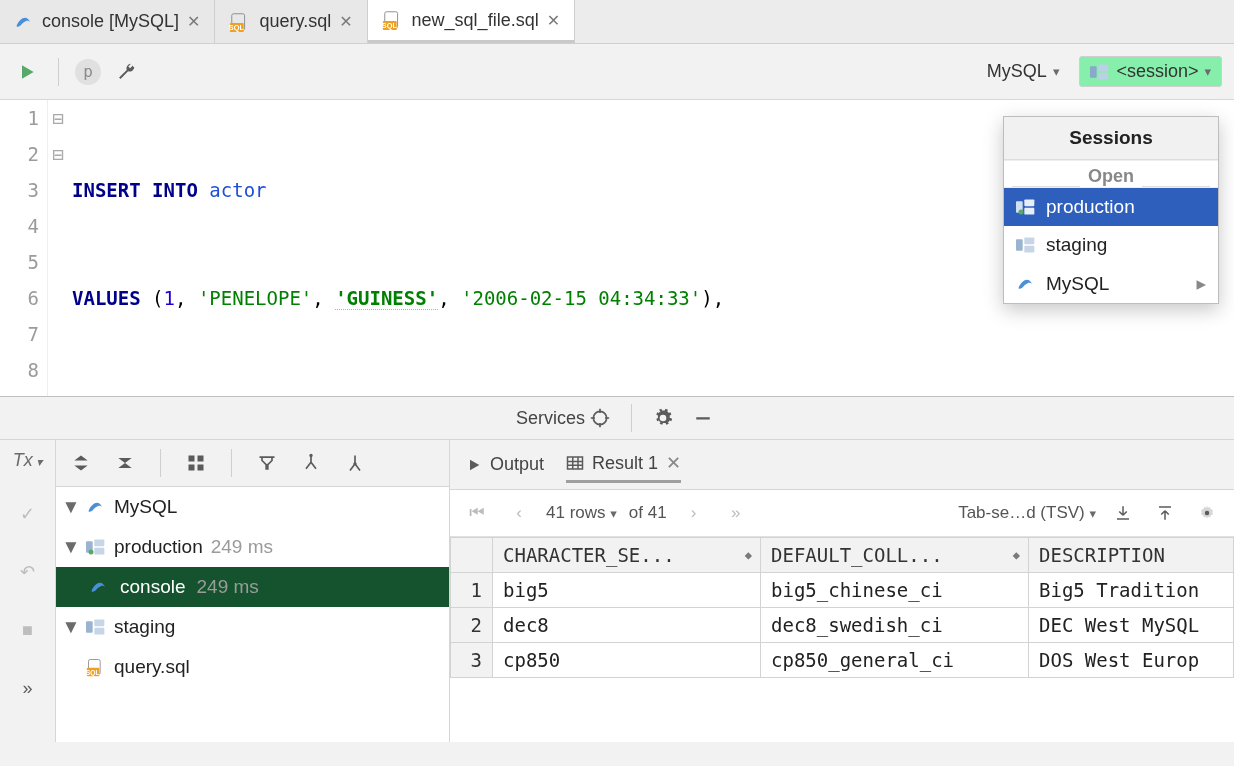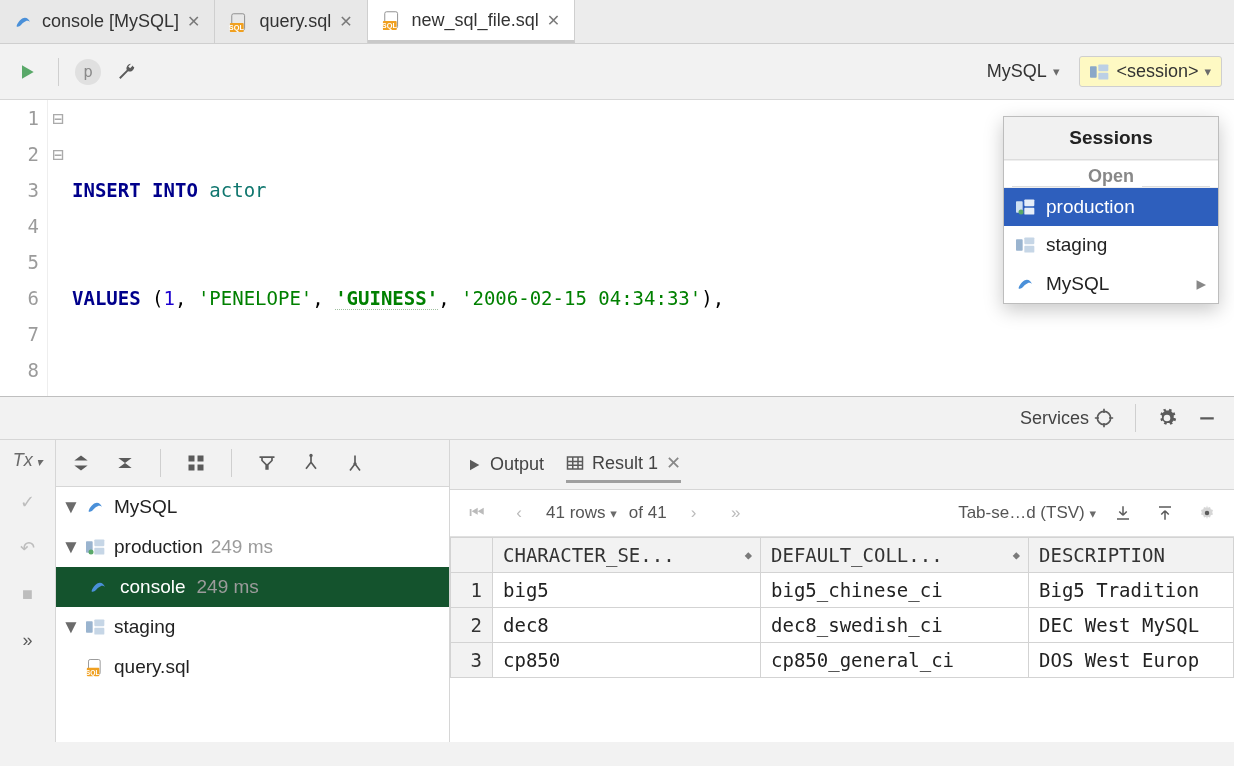--- a/index.html
+++ b/index.html
@@ -57,21 +57,21 @@
   .run-icon svg { fill:#59a869; }
   .p-badge {
     width:26px;height:26px;border-radius:50%;background:#e0e0e0;
     color:#8a8a8a;display:inline-flex;align-items:center;justify-content:center;
     font-family:"Menlo","Consolas",monospace;font-size:16px;
   }
   .combo {
     display:flex;align-items:center;gap:6px;padding:4px 10px;
     font-size:18px;color:#333;cursor:pointer;border-radius:3px;
   }
-  .combo.boxed { background:#fef9c3;border:1px solid #cfcfcf; }
+  .combo.boxed { background:#86efac;border:1px solid #cfcfcf; }
   .chev { color:#6b6b6b; font-size:13px; }
   
   .editor {
     background:#fff;
     font-family:"Menlo","Consolas",monospace;
     font-size:19px;
     line-height:36px;
     display:flex;
     height: 296px;
     overflow:hidden;
@@ -79,21 +79,21 @@
   .gutter { width:48px; text-align:right; color:#9b9b9b; padding-right:8px; background:#fff; border-right:1px solid #eee;}
   .gutter div { height:36px; }
   .fold { width:20px; background:#fff; color:#aaa; }
   .fold div { height:36px; display:flex; align-items:center; justify-content:center; }
   .code { flex:1; white-space:pre; padding-left:4px; position:relative; }
   .code-line { height:36px; }
   .kw { color:#00008b; font-weight:bold; }
   .num { color:#1c00cf; }
   .str { color:#008000; font-weight:normal; }
   .ustr { color:#008000; font-weight:bold; border-bottom:1px dotted #9fbf9f; }
-  .ident { color:#0f766e; }
+  .ident { color:#1d4ed8; }
   .op { color:#000; }
   .sel { background:#2e5fbd; color:#fff; }
   
   .popup {
     position:absolute;
     top:116px; right:15px;
     width:216px;
     background:#fff;
     border:1px solid #bdbdbd;
     box-shadow:0 6px 18px rgba(0,0,0,.22);
@@ -118,29 +118,29 @@
   .popup .item.sel { background:#2e5fbd;color:#fff; }
   .popup .item .spacer{flex:1;}
   .ds-icon svg{width:20px;height:18px;}
   .ds-icon .dot{fill:#59a869;}
   
   .services {
     border-top:1px solid #bfbfbf;
     background:#f2f2f2;
   }
   .svc-head {
-    display:flex;align-items:center;justify-content:flex-end;
+    display:flex;align-items:center;justify-content:center;
     padding:6px 12px;border-bottom:1px solid #d6d6d6;
   }
   .svc-head .title{font-size:18px;color:#444;}
   .svc-head .tools{display:flex;align-items:center;gap:10px;color:#555;}
   .svc-body{display:flex;height:302px;}
   .svc-left{
     width:56px;border-right:1px solid #d6d6d6;background:#f2f2f2;
-    display:flex;flex-direction:column;align-items:center;padding-top:10px;gap:16px;
+    display:flex;flex-direction:column;align-items:center;padding-top:10px;gap:28px;
     color:#6b6b6b;font-size:18px;
   }
   .svc-left .tx{font-style:italic;}
   .svc-mid{
     flex:0 0 394px;border-right:1px solid #d6d6d6;background:#fff;
   }
   .svc-toolbar{
     display:flex;align-items:center;gap:14px;padding:8px 10px;
     border-bottom:1px solid #d6d6d6;background:#f2f2f2;color:#5b5b5b;
   }

